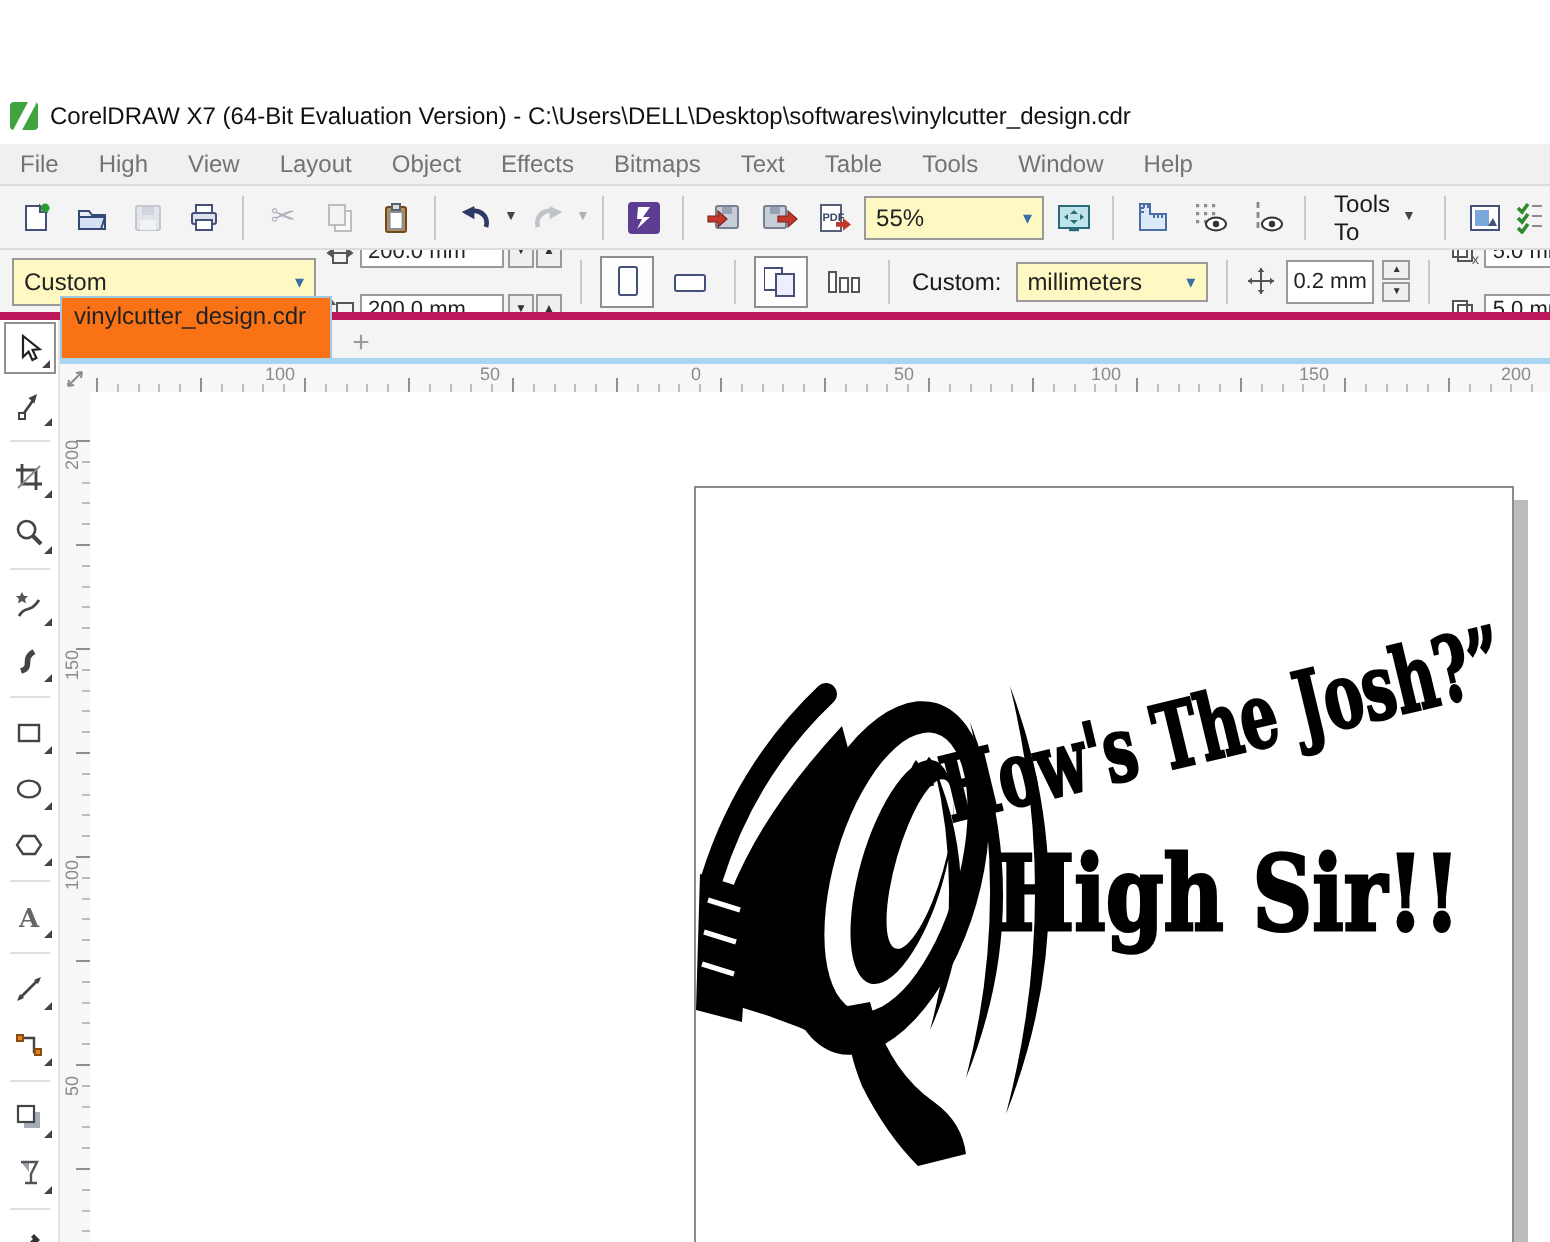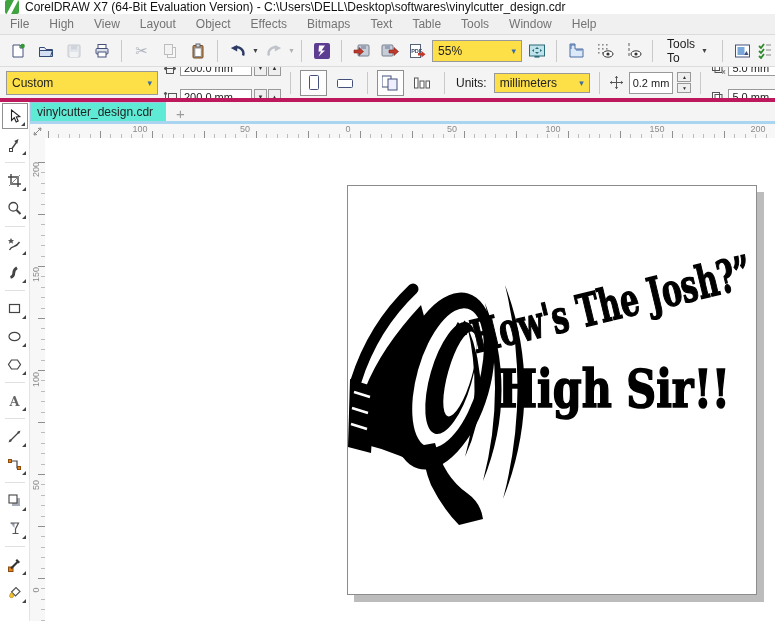--- a/index.html
+++ b/index.html
@@ -1,38 +1,38 @@
 <!DOCTYPE html>
 <html><head>
 <meta charset="utf-8">
 <style>
   * { margin:0; padding:0; box-sizing:border-box; }
   html,body { width:775px; height:621px; overflow:hidden; }
   body { font-family:"Liberation Sans", sans-serif; font-size:12px; color:#222; background:#fff; }
   #app { width:775px; height:621px; display:flex; flex-direction:column; background:#fff; }
 
   
-  .titlebar { height:14px; background:#fff; display:flex; align-items:center; padding-left:5px; gap:6px; flex:0 0 auto; }
+  .titlebar { height:28px; background:#fff; display:flex; align-items:center; padding-left:5px; gap:6px; flex:0 0 auto;margin-top:44px; }
   .corel-logo { width:14px; height:14px; background:#3fa33f; border-radius:2px; position:relative; overflow:hidden; flex:0 0 auto; }
   .corel-logo::after { content:""; position:absolute; left:5px; top:-2px; width:4px; height:20px; background:#fff; transform:rotate(28deg); }
   .title-text { font-size:12px; color:#111; white-space:nowrap; }
 
   
   .menubar { height:20px; background:#f0f0f0; display:flex; align-items:stretch; flex:0 0 auto; }
   .menu-item { padding:0 10px; line-height:20px; color:#737373; cursor:default; }
 
   
   .toolbar { height:33px; background:#f4f4f4; border-top:1px solid #dcdcdc; border-bottom:1px solid #dcdcdc; display:flex; align-items:center; padding:0 4px; gap:1px; flex:0 0 auto; }
   .propbar { height:35px; background:#f4f4f4; border-bottom:4px solid #be185d; display:flex; align-items:center; padding:0 6px; gap:4px; flex:0 0 auto; overflow:hidden; }
   .tbtn { width:27px; height:26px; display:flex; align-items:center; justify-content:center; flex:0 0 auto; }
   .disabled { opacity:.38; }
   .sep { width:1px; height:22px; background:#c9c9c9; margin:0 5px; flex:0 0 auto; }
   .glyph { font-size:15px; color:#3c4a66; line-height:1; }
   .caret-btn { width:12px; height:26px; display:flex; align-items:center; justify-content:center; font-size:7px; color:#444; }
-  .combo { height:22px; background:#fde047; border:1px solid #999; display:flex; align-items:center; justify-content:space-between; padding:0 5px; gap:4px; flex:0 0 auto; }
+  .combo { height:22px; background:#fef9c3; border:1px solid #999; display:flex; align-items:center; justify-content:space-between; padding:0 5px; gap:4px; flex:0 0 auto; }
   .combo .chev { font-size:9px; color:#3b6ea5; }
   .zoom-combo { width:90px; }
   .preset-combo { width:152px; height:24px; }
   .units-combo { width:96px; height:20px; }
   .snapto { display:flex; align-items:center; gap:6px; padding:0 8px; height:26px; }
   .snapto .lbl { font-size:12px; color:#1a1a1a; }
 
   .fldgrp { display:flex; flex-direction:column; gap:13px; }
   .fldrow { display:flex; align-items:center; gap:2px; height:16px; }
   .fld { height:16px; border:1px solid #999; background:#fff; font-size:11px; padding:0 3px; display:flex; align-items:center; white-space:nowrap; }
@@ -48,21 +48,21 @@
   
   .main { flex:1; display:flex; min-height:0; }
   .toolbox { width:30px; background:#fff; border-right:1px solid #e4e4e4; display:flex; flex-direction:column; align-items:center; padding-top:1px; gap:3px; flex:0 0 auto; }
   .tool { width:26px; height:25px; display:flex; align-items:center; justify-content:center; position:relative; flex:0 0 auto; }
   .tool::after { content:""; position:absolute; right:2px; bottom:2px; border-left:4px solid transparent; border-bottom:4px solid #444; }
   .tool.selected { border:1px solid #8f8f8f; background:#fff; height:26px; }
   .tsep { width:20px; height:1px; background:#e0e0e0; margin:2px 0; flex:0 0 auto; }
 
   .doccol { flex:1; display:flex; flex-direction:column; min-width:0; }
   .tabrow { height:22px; background:#f4f4f4; display:flex; align-items:flex-end; border-bottom:3px solid #a9d5f1; flex:0 0 auto; }
-  .doctab { background:#5eead4; border:1px solid #9fc9e3; border-bottom:none; font-size:12px; padding:2px 12px 2px 6px; height:19px; white-space:nowrap; }
+  .doctab { background:#f97316; border:1px solid #9fc9e3; border-bottom:none; font-size:12px; padding:2px 12px 2px 6px; height:31px; white-space:nowrap; }
   .newtab { color:#9a9a9a; font-size:15px; line-height:15px; padding:0 10px; }
 
   .hruler { height:14px; background:#f7f7f7; display:flex; flex:0 0 auto; }
   .hr-corner { width:15px; display:flex; align-items:center; justify-content:center; }
   .hr-body { flex:1; position:relative;
     background-image:
       repeating-linear-gradient(90deg, #8f8f8f 0 1px, transparent 1px 52px),
       repeating-linear-gradient(90deg, #bdbdbd 0 1px, transparent 1px 10.4px);
     background-size:100% 7px, 100% 4px;
     background-position:3px 100%, 3px 100%;
@@ -317,21 +317,21 @@
         </svg>
     </span>
     <span class="tbtn">
       <svg width="18" height="14">
           <rect x="1.5" y="2" width="3.5" height="10" fill="#fff" stroke="#555"></rect>
           <rect x="7" y="5" width="4" height="7" fill="#fff" stroke="#555"></rect>
           <rect x="13" y="5" width="3.5" height="7" fill="#fff" stroke="#555"></rect>
         </svg>
     </span>
     <span class="sep"></span>
-    <span class="units-label">Units:</span>
+    <span class="units-label">Custom:</span>
     <div class="combo units-combo">
       <span>millimeters</span>
       <span class="chev">▾</span>
     </div>
     <span class="sep"></span>
     <span class="mini-ico">
         <svg width="15" height="15">
           <path d="M7.5,1 v13 M1,7.5 h13" stroke="#555"></path>
           <path d="M7.5,1 l-1.7,2 h3.4 z M7.5,14 l-1.7,-2 h3.4 z M1,7.5 l2,-1.7 v3.4 z M14,7.5 l-2,-1.7 v3.4 z" fill="#555"></path>
         </svg>

